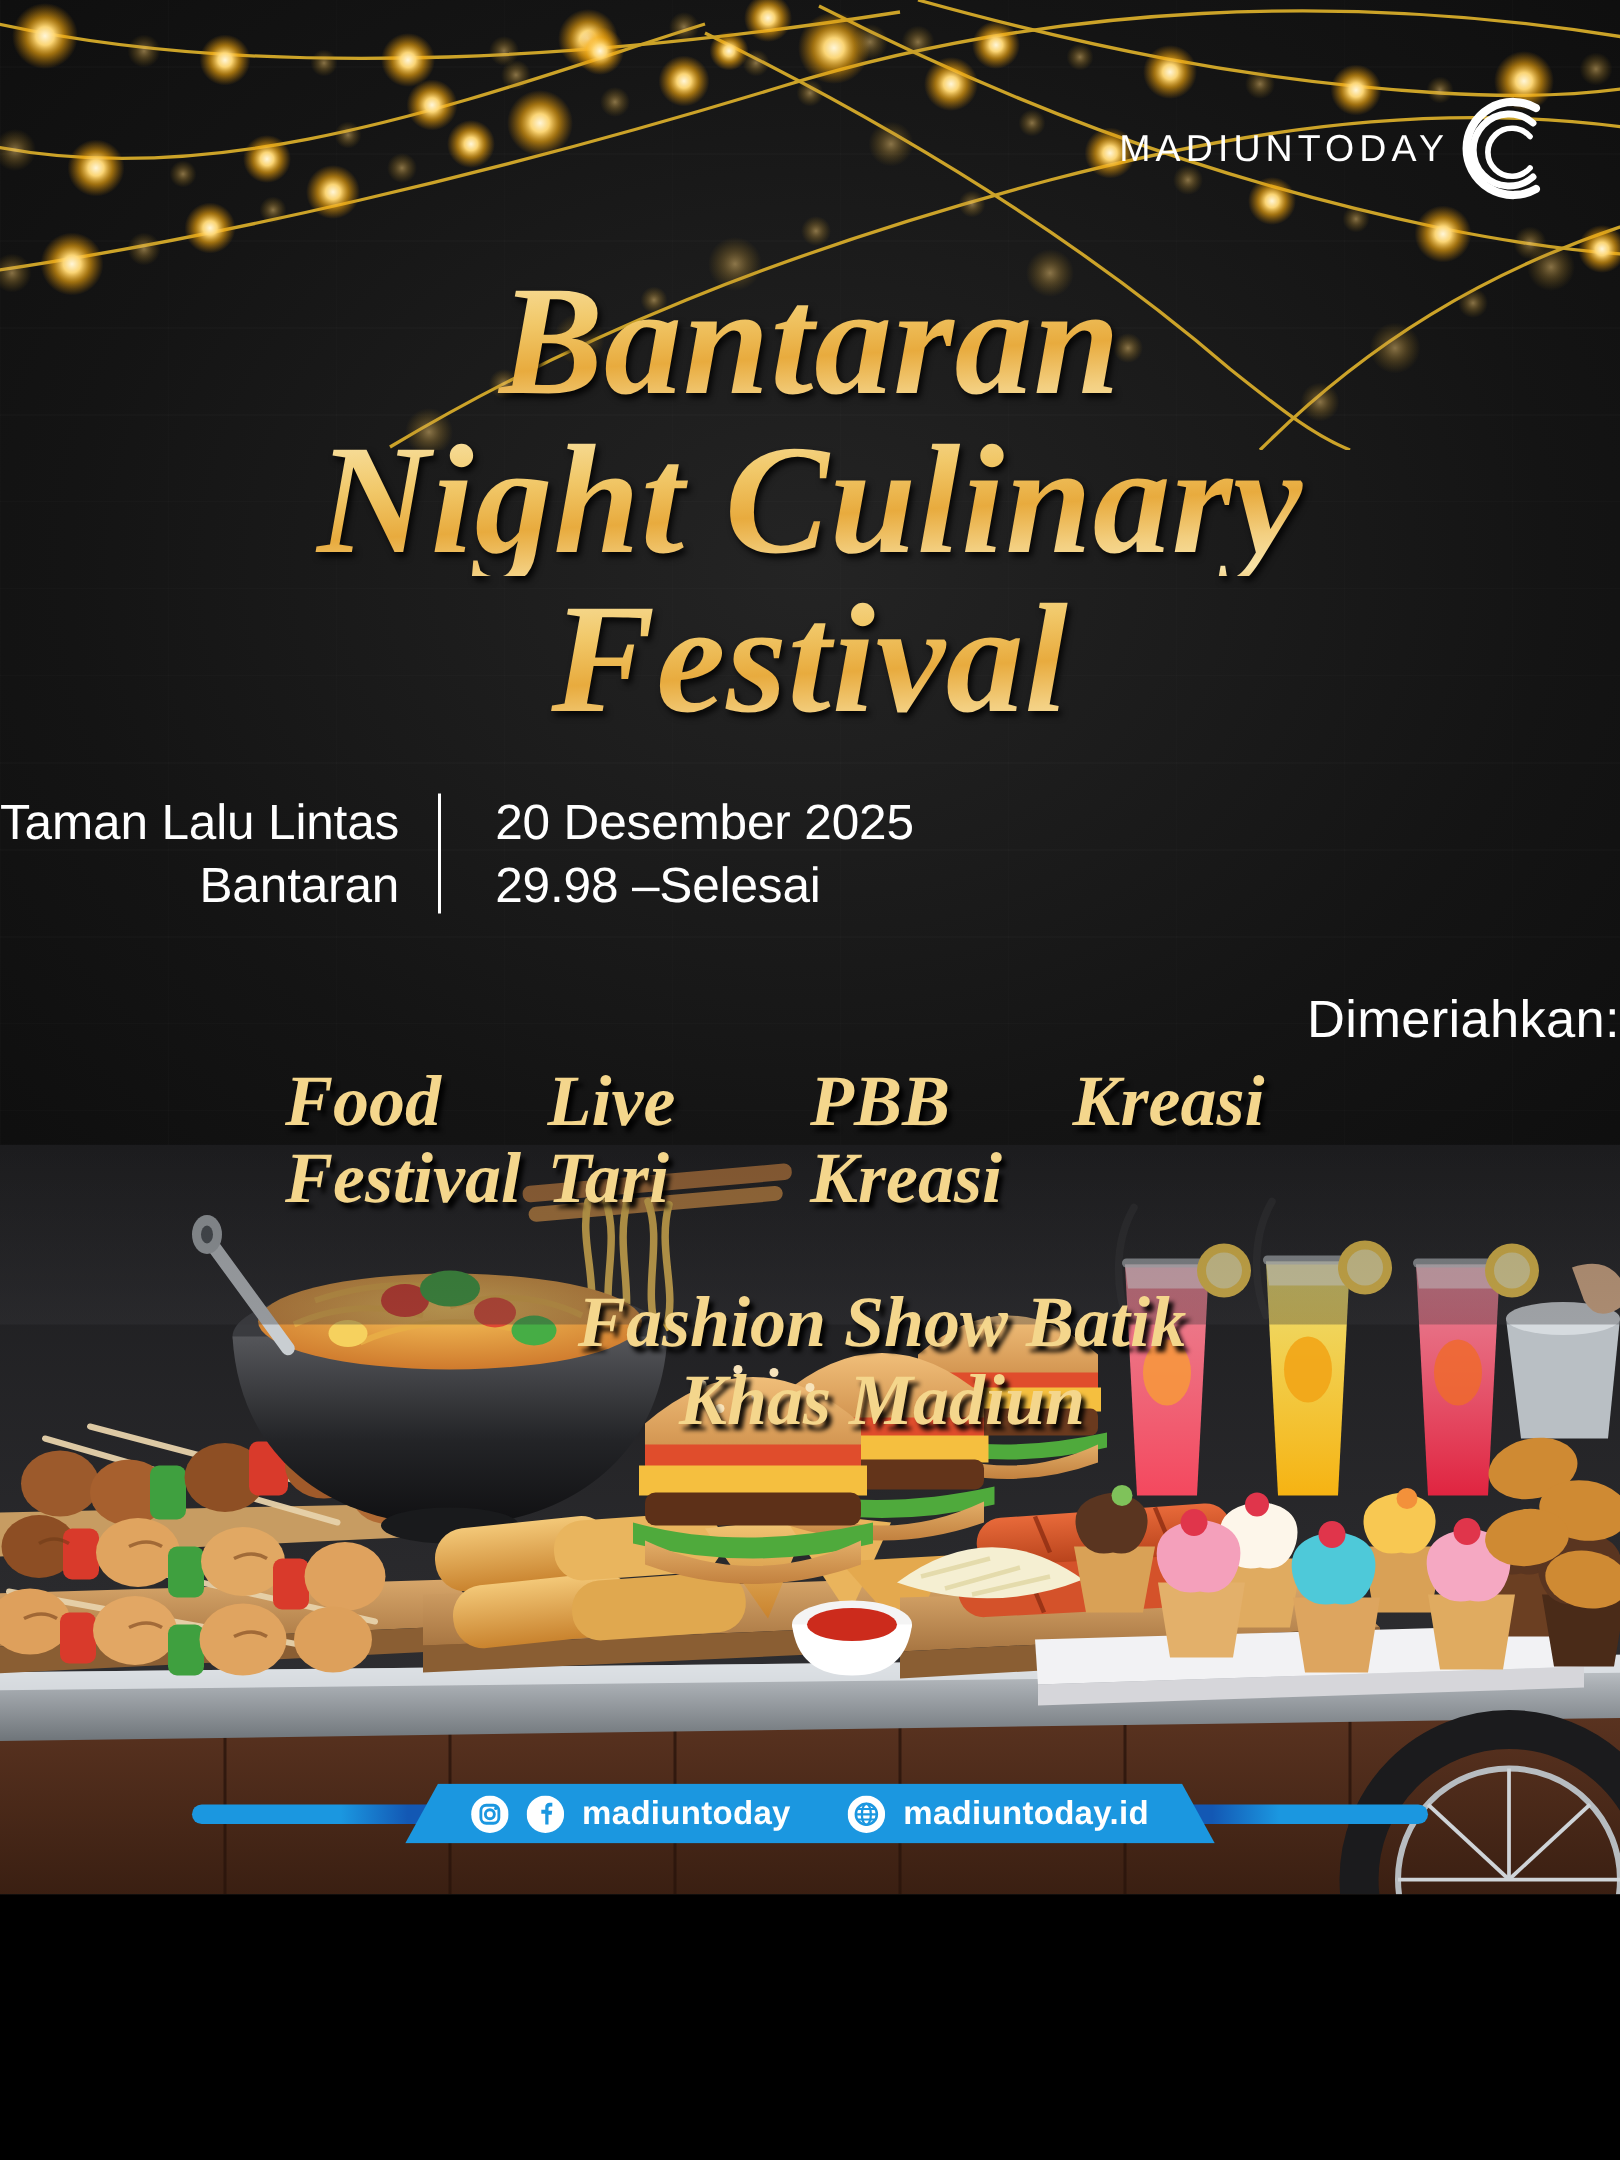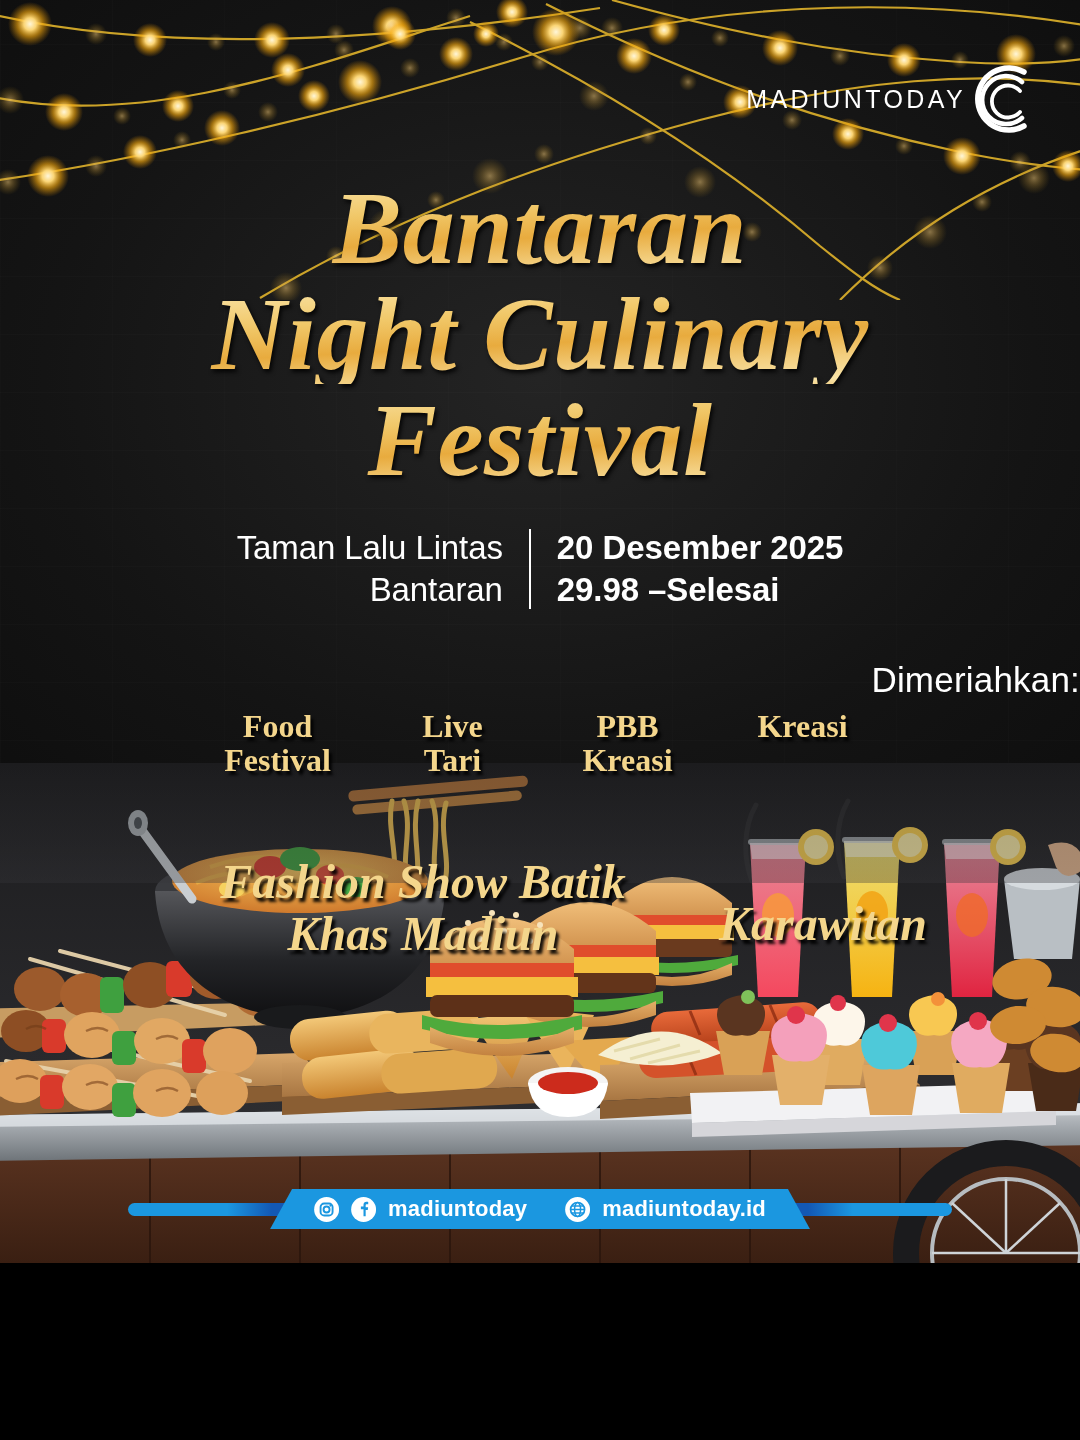--- a/index.html
+++ b/index.html
@@ -66,52 +66,52 @@
         #f8e3a6 88%,
         #e9b457 100%);
     -webkit-background-clip:text; background-clip:text;
     -webkit-text-fill-color:transparent; color:#f0c263;
     filter:drop-shadow(2px 3px 2px rgba(0,0,0,.85));
   }
 
   
   .meta{
     position:absolute; top:527px; left:0; width:1080px;
-    display:flex; justify-content:center; align-items:stretch;
+    display:flex; justify-content:flex-start; align-items:stretch;
     z-index:6;
   }
   .meta-left{
     text-align:right; color:#fff;
     font-size:33px; line-height:1.28; padding-right:26px;
     font-weight:400; letter-spacing:-.1px;
   }
   .meta-div{ width:2px; background:#fff; margin:2px 0 2px 0; }
   .meta-right{
     text-align:left; color:#fff;
-    font-size:33px; line-height:1.28; padding-left:26px;
-    font-weight:700; letter-spacing:-.1px;
+    font-size:33px; line-height:1.28; padding-left:36px;
+    font-weight:400; letter-spacing:-.1px;
   }
 
   
   .dim-label{
     position:absolute; top:660px; left:0; width:1080px;
     text-align:right; color:#fff;
     font-size:35px; font-weight:400; letter-spacing:.2px;
     z-index:6;
   }
   .acts-row1{
     position:absolute; top:710px; left:0; width:1080px;
     display:flex; justify-content:center; align-items:flex-start;
     gap:0; z-index:6;
   }
   .act{
     font-family:"Liberation Serif", serif;
-    font-weight:700;
-    font-size:32px; line-height:1.06;
-    text-align:center;
+    font-style:italic; font-weight:700;
+    font-size:48px; line-height:1.06;
+    text-align:left;
     color:#f4d68c;
     text-shadow:3px 4px 3px rgba(0,0,0,.9);
     width:175px;
   }
   .act .ln{ display:block; }
 
   .acts-row2{
     position:absolute; top:856px; left:0; width:1080px;
     display:flex; justify-content:center; align-items:flex-start;
     z-index:6;
@@ -336,23 +336,20 @@
     <div class="act">
       <span class="ln">Kreasi</span>
     </div>
   </div>
 
   <div class="acts-row2">
     <div class="act-wide act-fashion">
       <span class="ln">Fashion Show</span>
       <span class="ln">Batik Khas Madiun</span>
     </div>
-    <div class="act-wide act-karawitan">
-      <span class="ln">Karawitan</span>
-    </div>
   </div>
 
   <div class="photo">
     <svg width="1080" height="500" viewBox="0 0 1080 500">
       <defs>
         <linearGradient id="bgdark" x1="0" y1="0" x2="0" y2="1">
           <stop offset="0%" stop-color="#1c1c1e"></stop>
           <stop offset="60%" stop-color="#2a2a2d"></stop>
           <stop offset="100%" stop-color="#36363a"></stop>
         </linearGradient>

